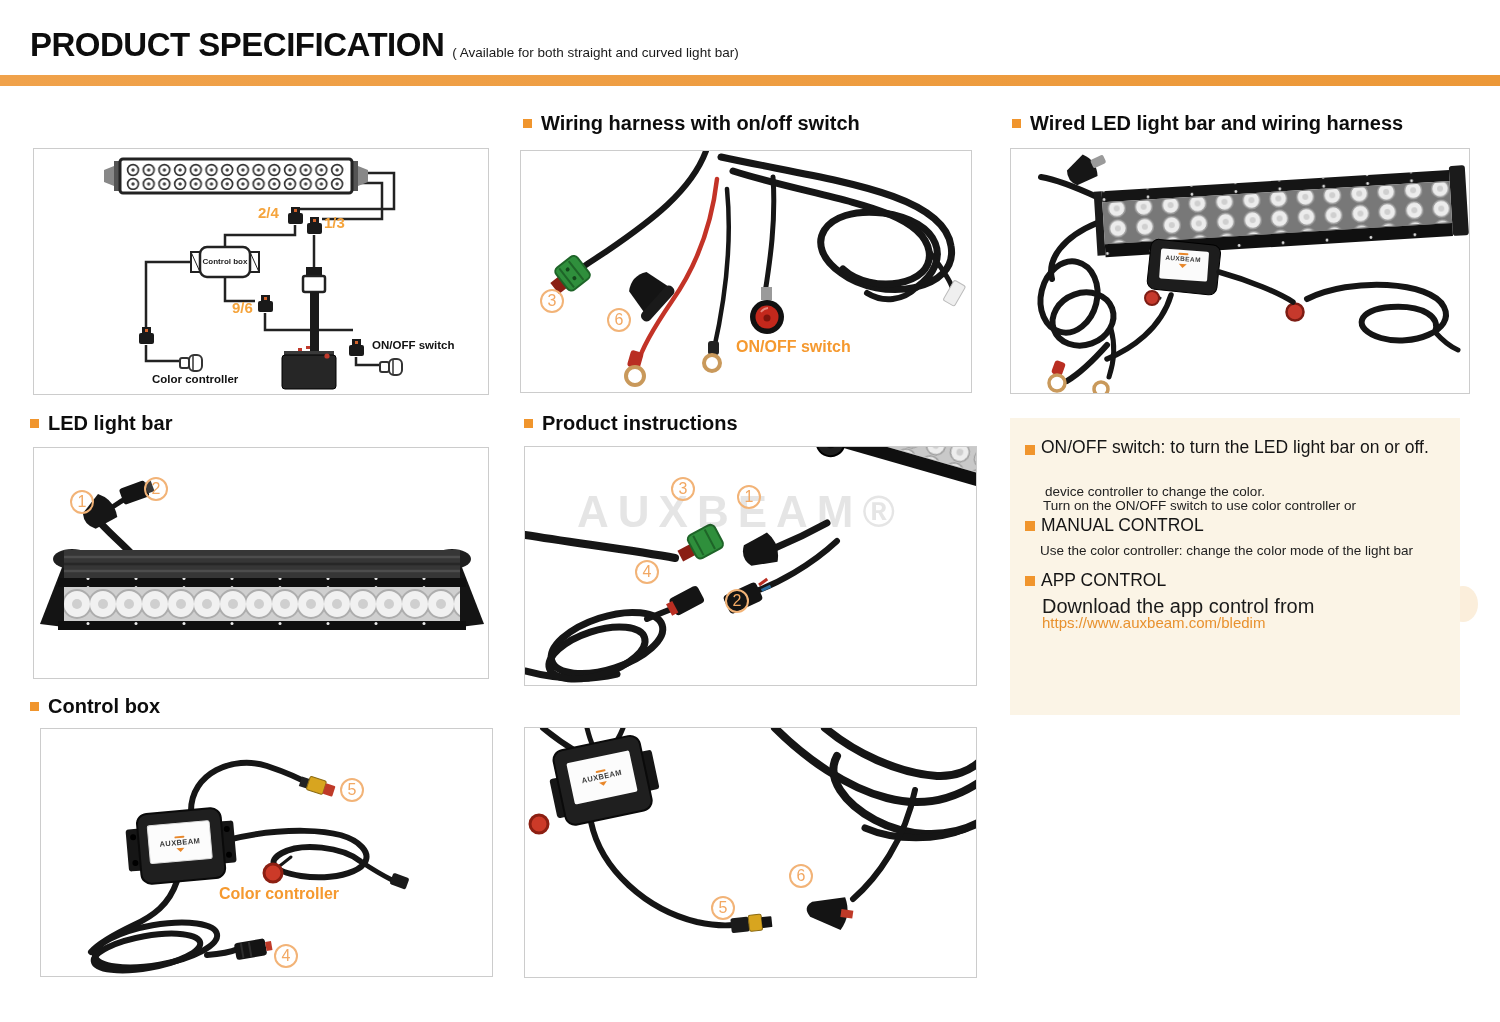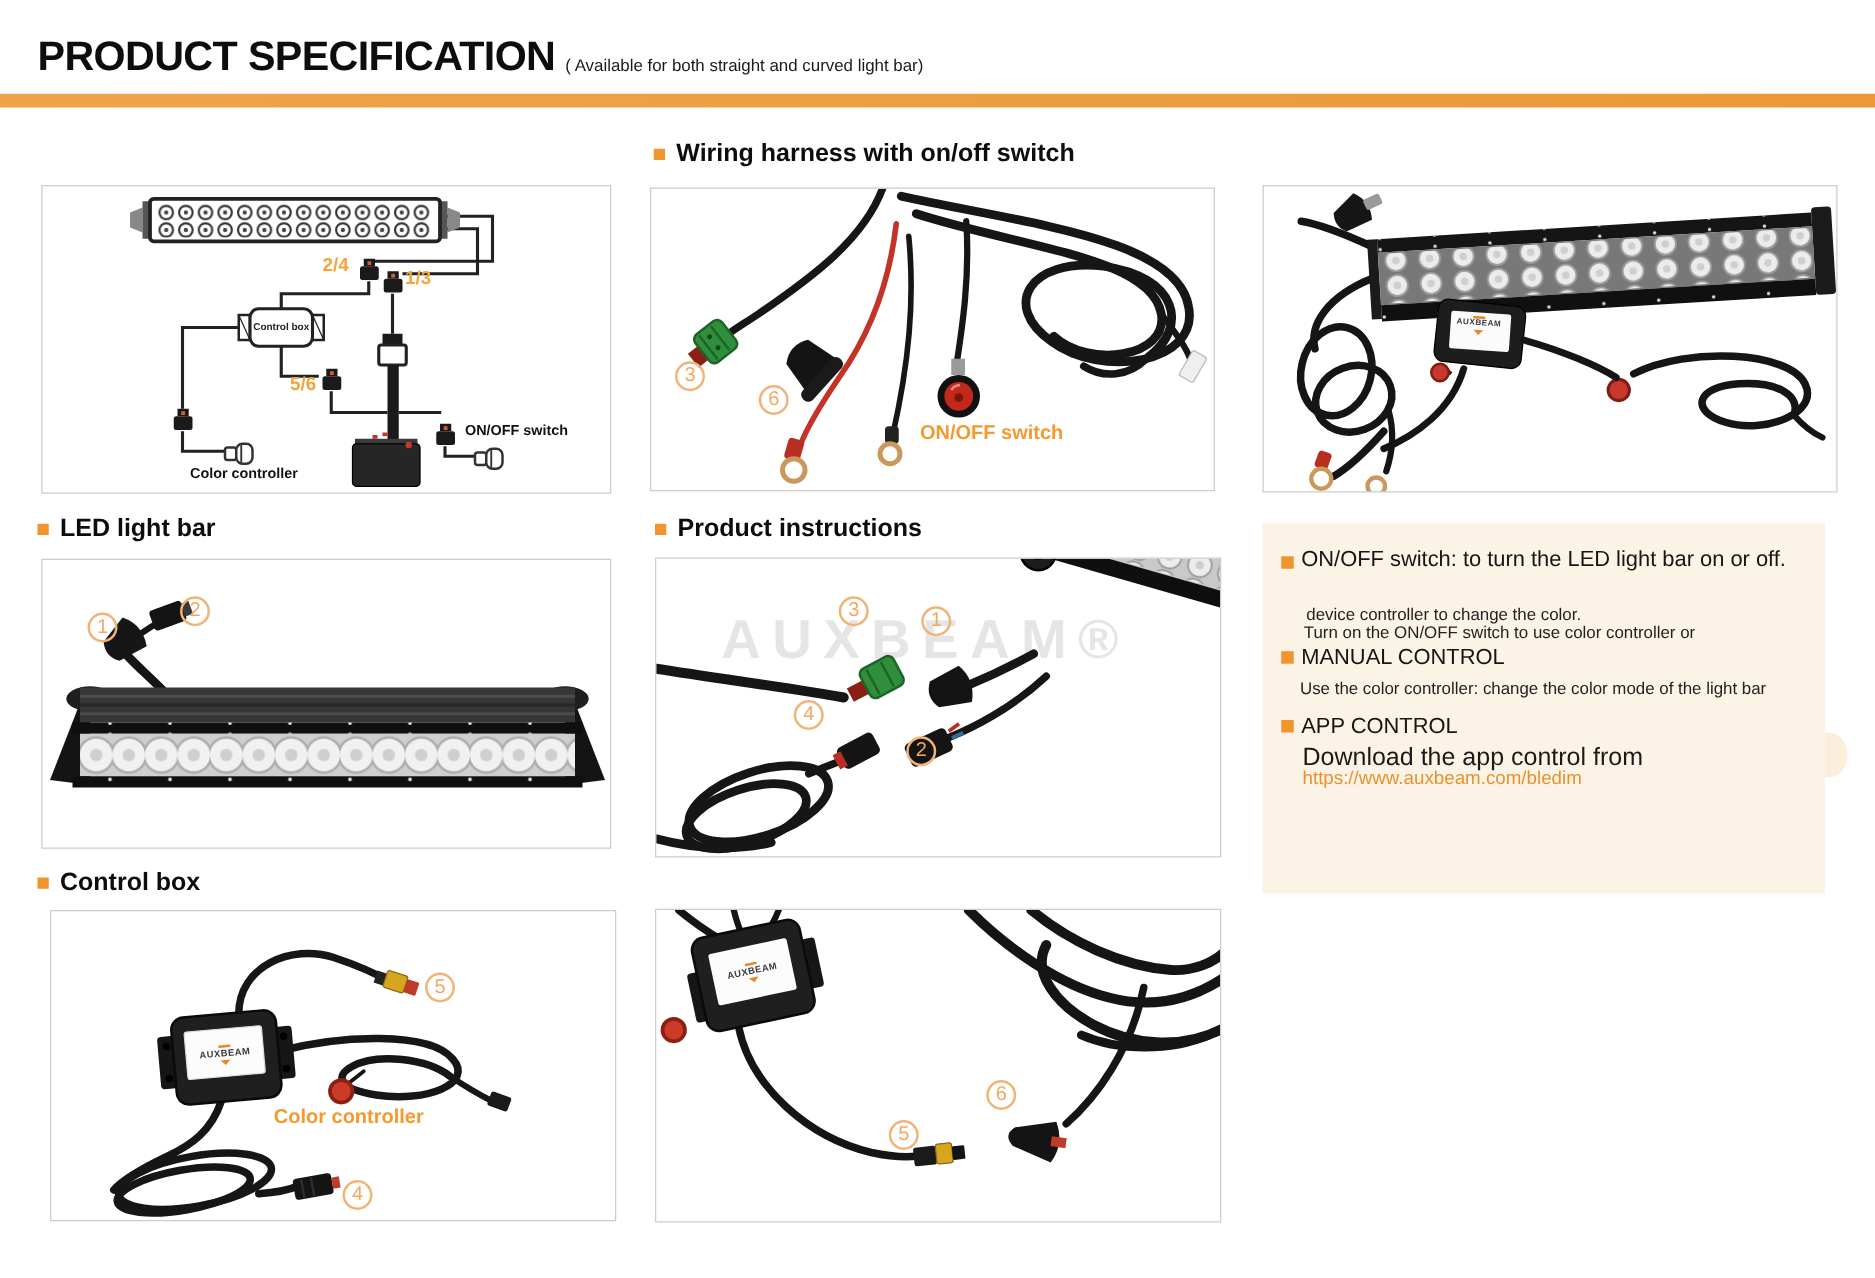--- a/index.html
+++ b/index.html
@@ -68,20 +68,24 @@
 
   <div class="header">
     <span class="h1">PRODUCT SPECIFICATION</span>
     <span class="sub">( Available for both straight and curved light bar)</span>
   </div>
   <div class="orange-bar"></div>
 
   <div class="sec-head" style="left:523px; top:112px;">
     <span class="bullet"></span>
     <h2>Wiring harness with on/off switch</h2>
+  </div>
+  <div class="sec-head" style="left:1012px; top:112px;">
+    <span class="bullet"></span>
+    <h2>Wired LED light bar and wiring harness</h2>
   </div>
   <div class="sec-head" style="left:30px; top:412px;">
     <span class="bullet"></span>
     <h2>LED light bar</h2>
   </div>
   <div class="sec-head" style="left:524px; top:412px;">
     <span class="bullet"></span>
     <h2>Product instructions</h2>
   </div>
   <div class="sec-head" style="left:30px; top:695px;">
@@ -170,21 +174,21 @@
         <line x1="13" y1="1" x2="13" y2="15" stroke="#333" stroke-width="1.5"></line>
       </g>
       <g transform="translate(346,210)">
         <rect x="0" y="3" width="9" height="10" rx="2" fill="#fff" stroke="#333" stroke-width="2"></rect>
         <rect x="9" y="0" width="13" height="16" rx="5" fill="#fff" stroke="#333" stroke-width="2"></rect>
         <line x1="13" y1="1" x2="13" y2="15" stroke="#333" stroke-width="1.5"></line>
       </g>
     </svg>
     <span class="dport" style="left:224px; top:55px;">2/4</span>
     <span class="dport" style="left:290px; top:65px;">1/3</span>
-    <span class="dport" style="left:198px; top:150px;">5/6</span>
+    <span class="dport" style="left:198px; top:150px;">9/6</span>
     <span class="dbox-label" style="left:166px; top:108px; width:50px;">Control box</span>
     <span class="dlabel" style="left:338px; top:190px;">ON/OFF switch</span>
     <span class="dlabel" style="left:118px; top:224px;">Color controller</span>
   </div>
 
   <div class="frame" style="left:520px; top:150px; width:452px; height:243px;">
     <svg width="452" height="243" viewBox="0 0 452 243">
       <g fill="none" stroke="#161616" stroke-linecap="round">
         <path stroke-width="7" d="M200,6 C300,28 422,40 430,95 C438,140 360,152 320,122 C280,94 302,55 362,62 C420,70 432,110 396,136"></path>
         <path stroke-width="7" d="M212,20 C300,48 400,55 408,100 C414,135 350,144 322,118"></path>

